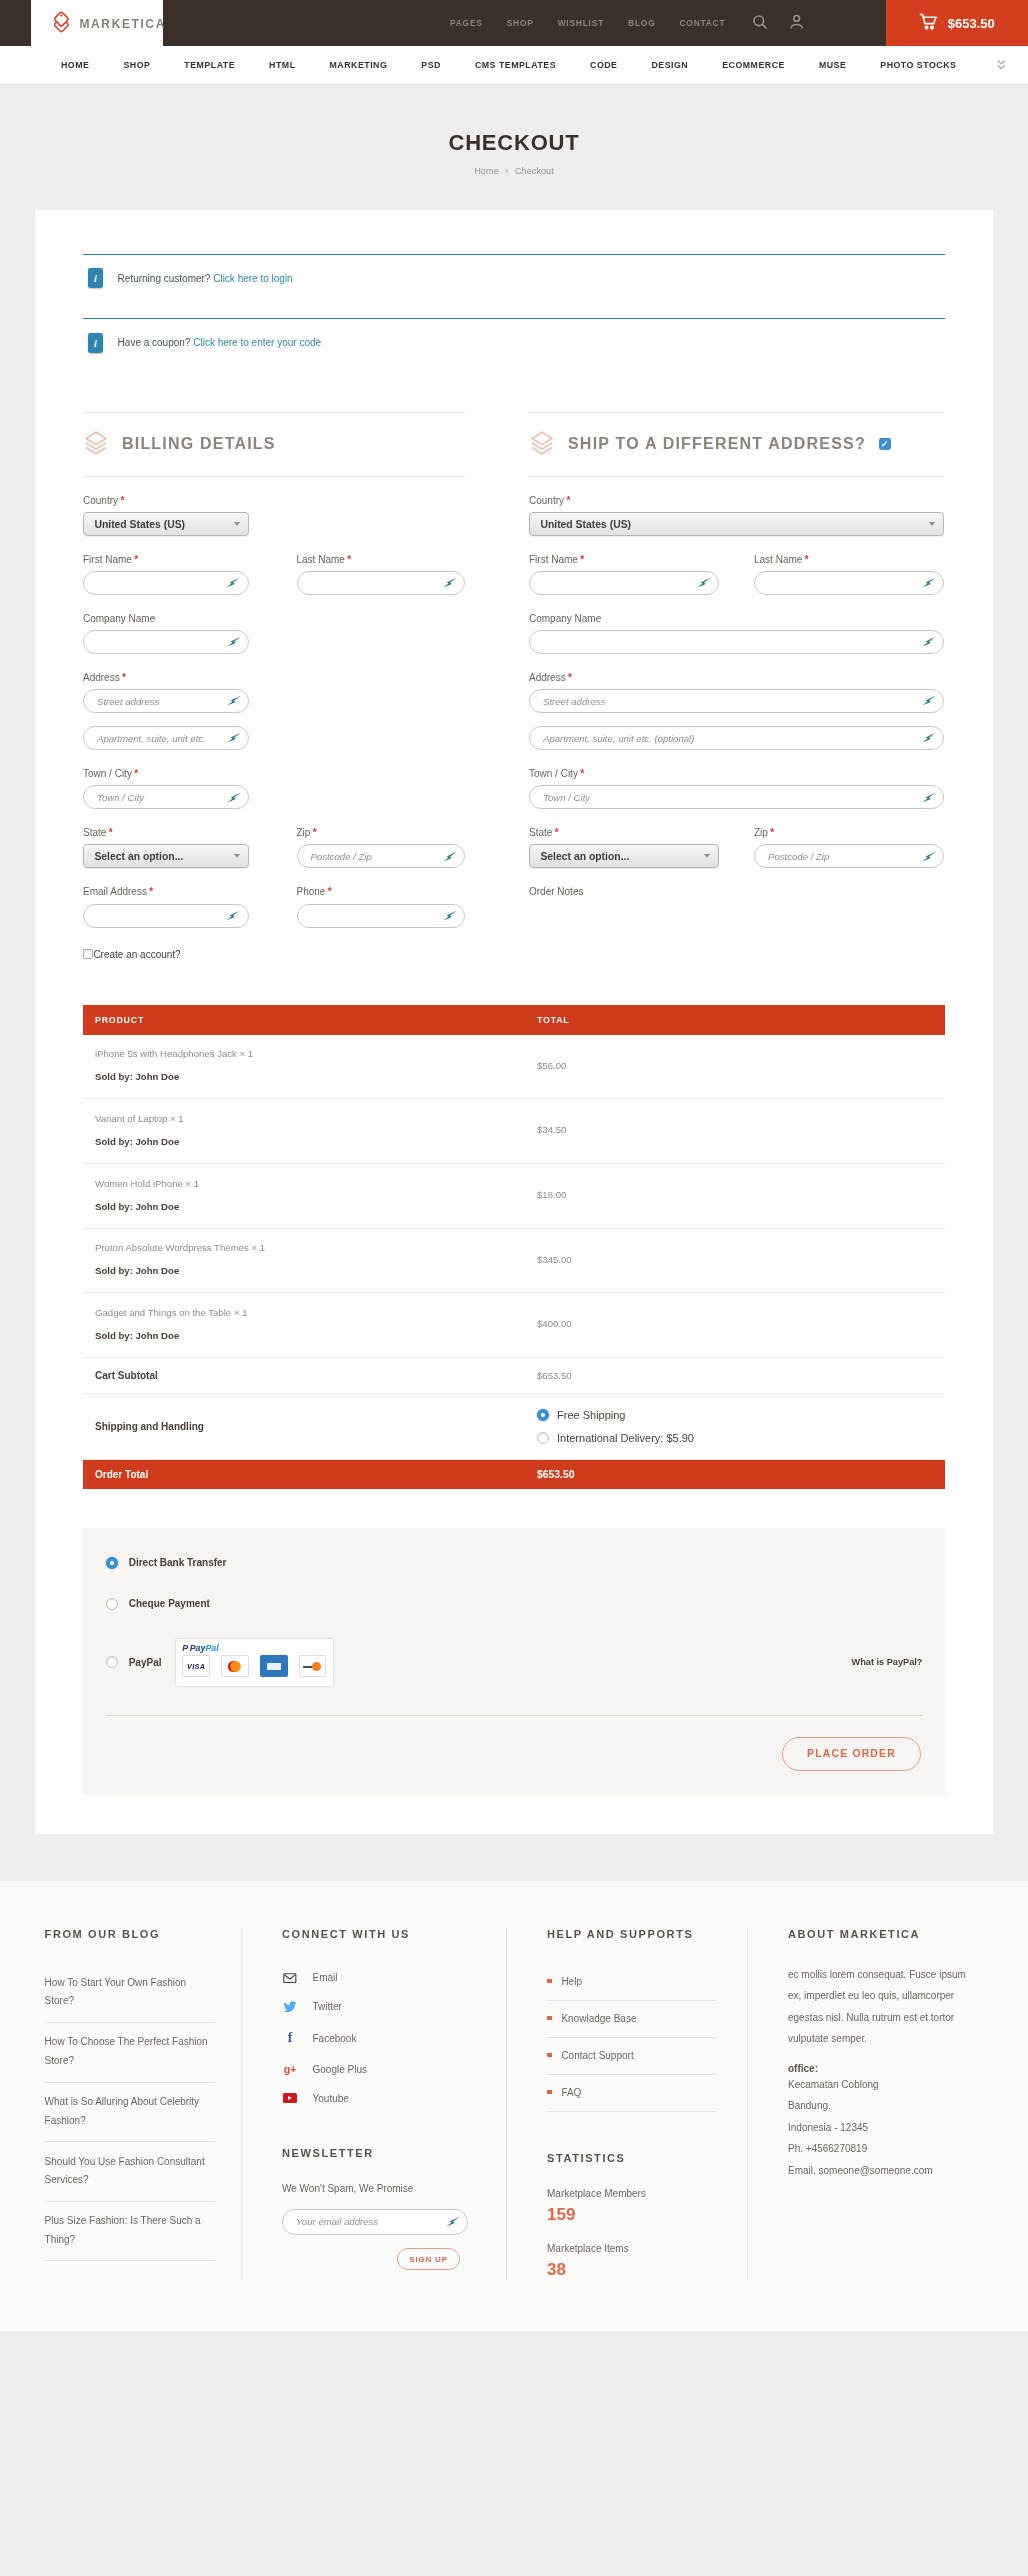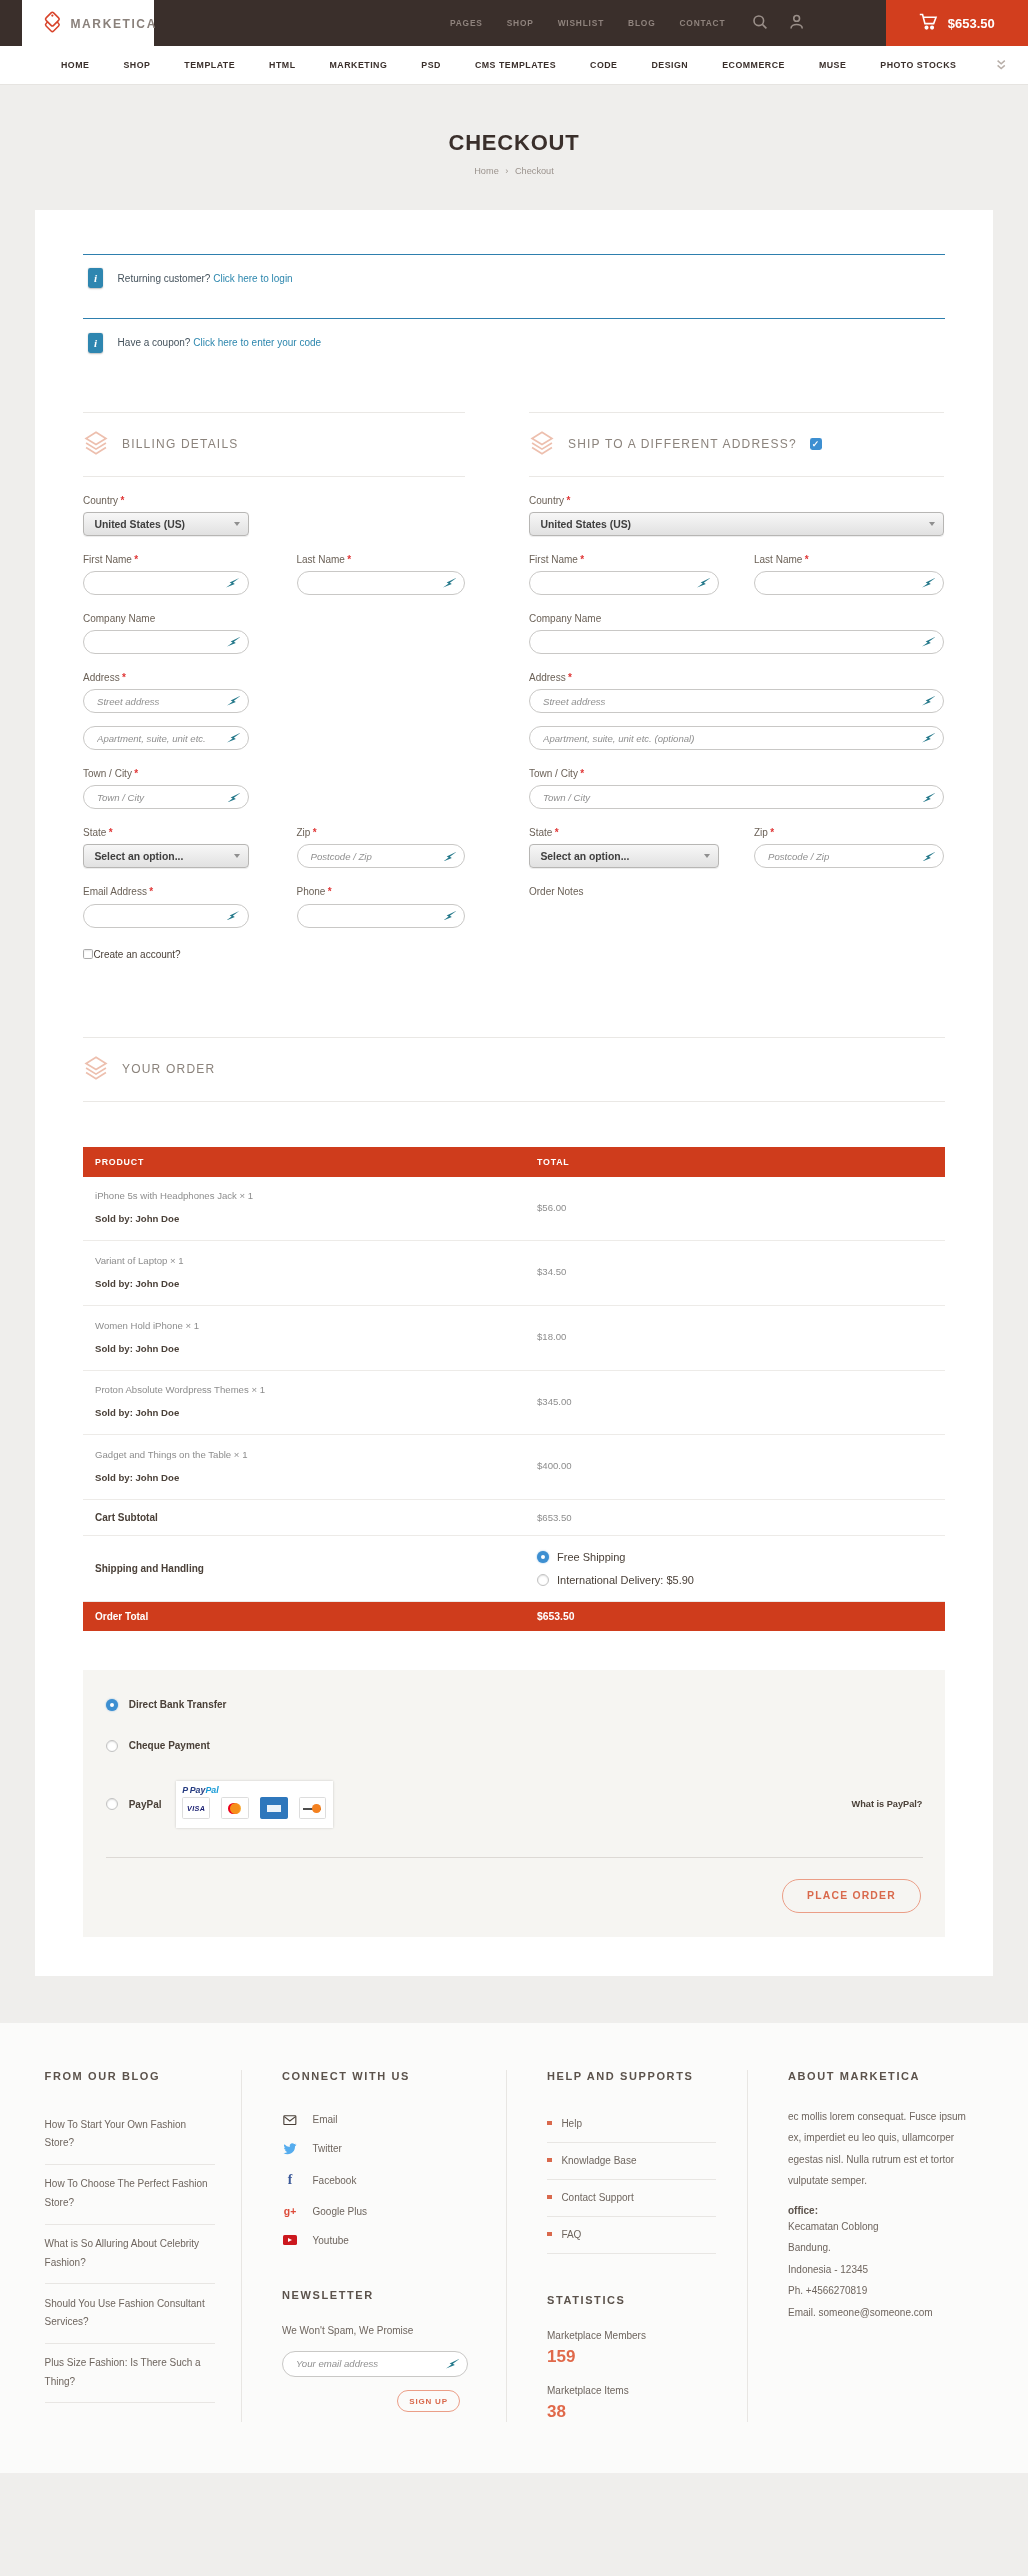--- a/index.html
+++ b/index.html
@@ -2,21 +2,21 @@
 <html style="font-size:13px"><head>
 <meta charset="utf-8">
 <style>
   * { box-sizing: border-box; }
   html,body { margin:0; padding:0; }
   body { width:1028px; min-height:2576px; background:#efeeec; font-family:"Liberation Sans",sans-serif; color:#4a4038; }
   .screen { width:1028px; position:relative; }
 
   
   .topbar { height:46px; background:#3a2f2b; position:relative; display:flex; align-items:center; }
-  .logo-card { position:absolute; left:22px; top:0; width:132px; height:48px; background:#fff; display:flex; align-items:center; justify-content:center; gap:6.4px; z-index:6; cursor:pointer;padding-left:21px; }
+  .logo-card { position:absolute; left:31px; top:0; width:132px; height:48px; background:#fff; display:flex; align-items:center; justify-content:center; gap:6.4px; z-index:6; cursor:pointer;padding-left:21px; }
   .brand { font-size:12px; font-weight:bold; letter-spacing:1.6px; color:#8a817b; }
   .top-links { margin-left:450px; display:flex; gap:24px; }
   .top-links span { font-size:8.4px; font-weight:bold; letter-spacing:0.8px; color:#8f837d; cursor:pointer; }
   .top-icons { display:flex; gap:21px; margin-left:27px; align-items:center; }
   .cart-btn { margin-left:auto; width:142px; height:46px; background:#d23e1e; display:flex; align-items:center; justify-content:center; gap:9.6px; cursor:pointer; }
   .cart-amt { color:#fff; font-size:13px; font-weight:bold; }
 
   
   .mainnav { height:39px; background:#fff; display:flex; align-items:center; padding-left:61px; border-bottom:0.8px solid #e6e4e1; position:relative; }
   .mainnav .nav-item { font-size:8.8px; font-weight:bold; letter-spacing:0.5px; color:#3a2f2b; padding:0 17px; cursor:pointer; }
@@ -38,21 +38,21 @@
   .info-badge { width:15.3px; height:20px; background:#2e86b0; border-radius:2.4px; color:#fff; font-family:"Liberation Serif",serif; font-style:italic; font-weight:bold; font-size:11.2px; display:flex; align-items:center; justify-content:center; box-shadow:0 0.8px 1.6px rgba(0,0,0,.25); flex:0 0 auto; }
   .notice-text { font-size:10px; color:#44525c; }
   .notice-link { color:#2d87ae; cursor:pointer; }
 
   
   .form-cols { display:flex; margin-top:42px; }
   .col-left { width:382px; }
   .col-right { width:415px; margin-left:64px; }
 
   .sect { border-top:0.8px solid #eae8e5; border-bottom:0.8px solid #eae8e5; padding:17px 0; display:flex; align-items:center; gap:13px; }
-  .sect-title { font-size:12px; font-weight:normal; letter-spacing:1.2px; color:#8b837c; }
+  .sect-title { font-size:16px; font-weight:bold; letter-spacing:1.2px; color:#8b837c; }
   .cb-on { width:12px; height:12px; background:#3d8fd1; border-radius:2.4px; position:relative; cursor:pointer; flex:0 0 auto; }
   .cb-on::after { content:"✓"; position:absolute; left:2px; top:0.4px; color:#fff; font-size:8.8px; font-weight:bold; }
 
   .fgroup { margin-top:17.7px; }
   .flabel { display:block; font-size:10px; color:#6b6157; margin-bottom:6.4px; }
   .req { color:#e03636; margin-left:2.4px; font-weight:bold; }
   .pair { display:flex; }
   .pair > .p2 { margin-left:48px; }
   .w206 { width:166px; } .w210 { width:169px; }
   .pairR { display:flex; gap:35px; }
@@ -468,30 +468,20 @@
             </div>
           </div>
         </div>
 
         <div class="fgroup">
           <label class="flabel"><span>Order Notes</span></label>
         </div>
       </div>
     </div>
 
-    <div class="sect order-sect">
-      <span>
-        <svg width="26" height="26" viewBox="0 0 34 34" fill="none" stroke="#edbfae" stroke-width="2.2">
-          <path d="M17 3 L30 11 L17 19 L4 11 Z"></path>
-            <path d="M4 17 L17 25 L30 17"></path>
-            <path d="M4 23 L17 31 L30 23"></path>
-        </svg>
-      </span>
-      <span class="sect-title">YOUR ORDER</span>
-    </div>
 
     <div class="tbl">
       <div class="thead">
         <div class="oc1">PRODUCT</div>
         <div class="oc2">TOTAL</div>
       </div>
 
       <div class="trow">
         <div class="oc1">
             <div class="pname">iPhone 5s with Headphones Jack × 1</div>

